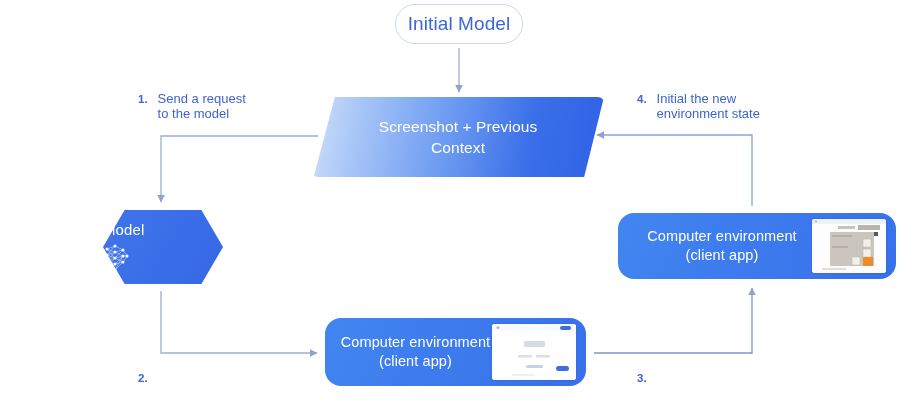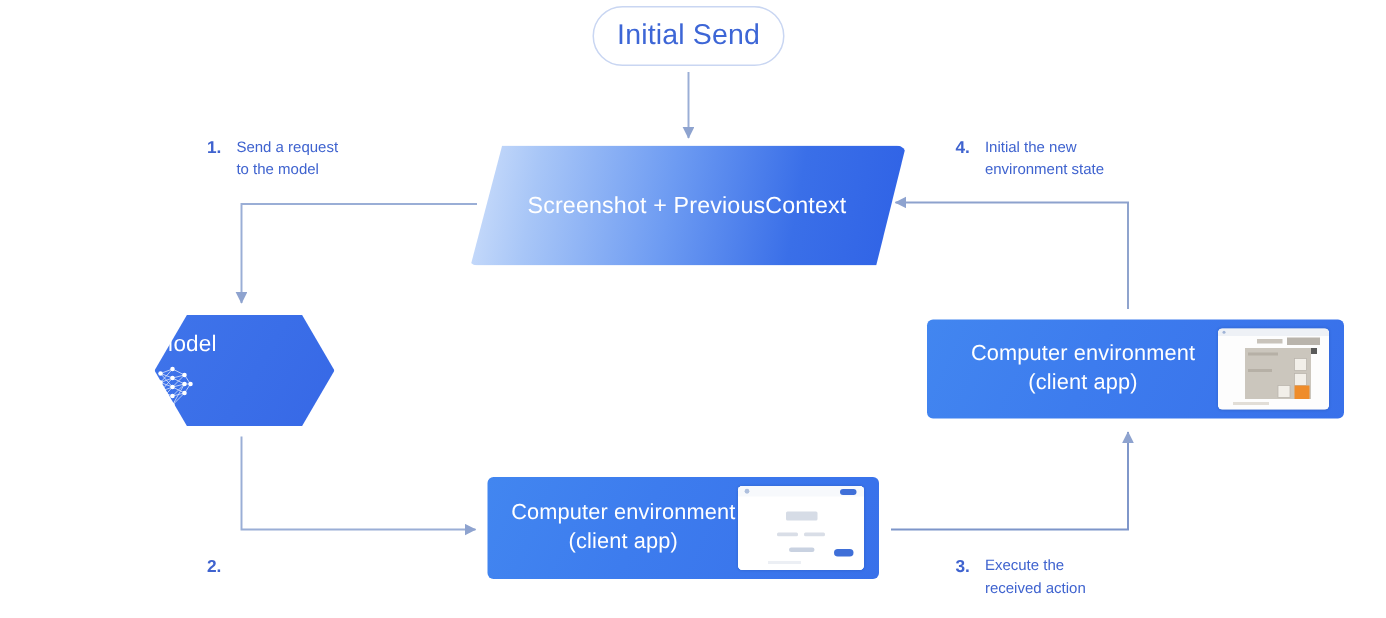--- a/index.html
+++ b/index.html
@@ -60,21 +60,21 @@
     position: absolute;
     inset: 0;
     background: linear-gradient(100deg, #cfe0fb 0%, #a8c6f7 16%, #6d9bf2 46%, #3a6fe8 74%, #2f62e6 100%);
     clip-path: polygon(7.2% 100%, 0.6% 100%, 7.8% 0%, 100% 0%, 93.2% 100%);
     border-radius: 6px;
   }
   .para-label {
     position: absolute;
     inset: 0;
     display: flex;
-    flex-direction: row;
+    flex-direction: column;
     align-items: center;
     justify-content: center;
     color: #ffffff;
     font-size: 15.5px;
     line-height: 21px;
     text-align: center;
     letter-spacing: .1px;
   }
 
   
@@ -103,21 +103,21 @@
   .hex-inner .hex-label {
     color: #ffffff;
     font-size: 15px;
     letter-spacing: .1px;
   }
   .nn-icon { display: block; }
 
   
   .card {
     position: absolute;
-    border-radius: 4px;
+    border-radius: 16px;
     background: linear-gradient(115deg, #4286f0 0%, #3d7cee 40%, #3870ea 100%);
     display: flex;
     align-items: center;
     box-sizing: border-box;
   }
   .card-right {
     left: 618px;
     top: 213px;
     width: 278px;
     height: 66px;
@@ -157,21 +157,21 @@
     gap: 10px;
     color: #3f63cf;
   }
   .step .num {
     font-size: 11.5px;
     font-weight: bold;
     line-height: 15px;
     padding-top: 1px;
   }
   .step .txt {
-    font-size: 10px;
+    font-size: 13px;
     line-height: 15px;
     white-space: pre-line;
   }
   .step-1 { left: 138px; top: 91px; }
   .step-2 { left: 138px; top: 370px; }
   .step-3 { left: 637px; top: 370px; }
   .step-4 { left: 637px; top: 91px; }
 </style>
 </head>
 <body>
@@ -190,21 +190,21 @@
     <path d="M318,136 L161,136 L161,202" fill="none" stroke="#9aaed6" stroke-width="1.3" marker-end="url(#ah)"></path>
 
     <path d="M161,291 L161,353 L317,353" fill="none" stroke="#9aaed6" stroke-width="1.3" marker-end="url(#ah)"></path>
 
     <path d="M594,353 L752,353 L752,288" fill="none" stroke="#7d95c9" stroke-width="1.3" marker-end="url(#ah)"></path>
 
     <path d="M752,206 L752,135 L597,135" fill="none" stroke="#8da2cd" stroke-width="1.3" marker-end="url(#ah)"></path>
   </svg>
 
   <div class="pill">
-    <span>Initial Send</span>
+    <span>Initial Model</span>
   </div>
 
   <div class="para">
     <div class="para-shape"></div>
     <div class="para-label">
       <div>Screenshot + Previous</div>
       <div>Context</div>
     </div>
   </div>
 
@@ -286,22 +286,20 @@
   <div class="step step-1">
     <div class="num">1.</div>
     <div class="txt">Send a request
 to the model</div>
   </div>
   <div class="step step-2">
     <div class="num">2.</div>
   </div>
   <div class="step step-3">
     <div class="num">3.</div>
-    <div class="txt">Execute the
-received action</div>
   </div>
   <div class="step step-4">
     <div class="num">4.</div>
     <div class="txt">Initial the new
 environment state</div>
   </div>
 
 </div>
 
 </body></html>

